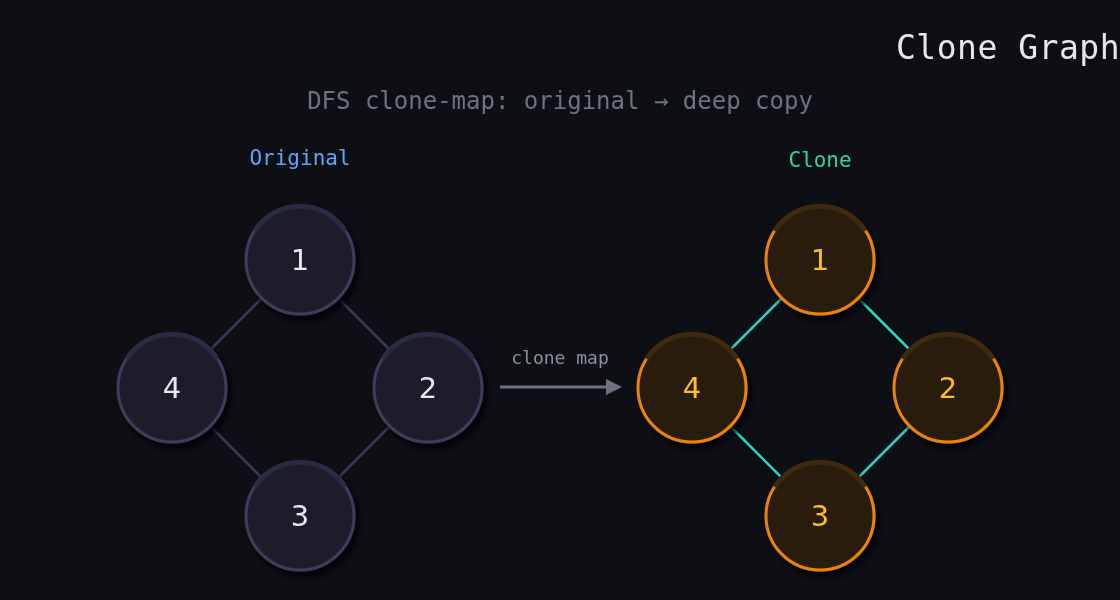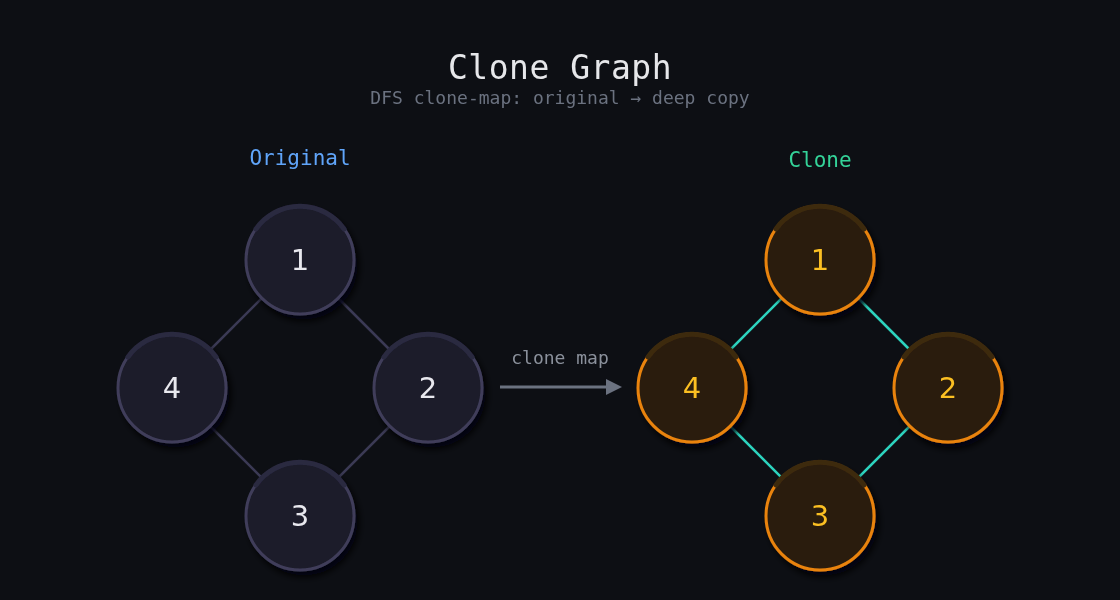--- a/index.html
+++ b/index.html
@@ -10,32 +10,32 @@
     body {
       width: 1120px;
       height: 600px;
       overflow: hidden;
       position: relative;
       font-family: "DejaVu Sans Mono", "Liberation Mono", monospace;
     }
     .title {
       position: absolute;
       left: 0; right: 0;
-      top: 48px;
-      text-align: center;
+      top: 28px;
+      text-align: right;
       font-size: 33px;
       color: #e6e7ea;
       letter-spacing: 0.5px;
     }
     .subtitle {
       position: absolute;
       left: 0; right: 0;
       top: 87px;
       text-align: center;
-      font-size: 18px;
+      font-size: 24px;
       color: #6b7280;
     }
     svg.canvas {
       position: absolute;
       left: 0; top: 0;
     }
     .panel-label {
       font-family: "DejaVu Sans Mono", "Liberation Mono", monospace;
       font-size: 21px;
     }

